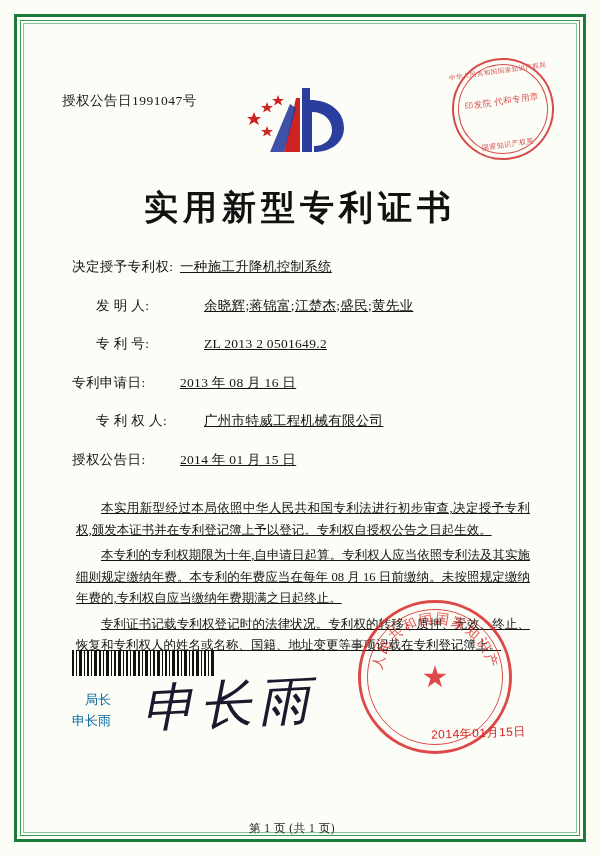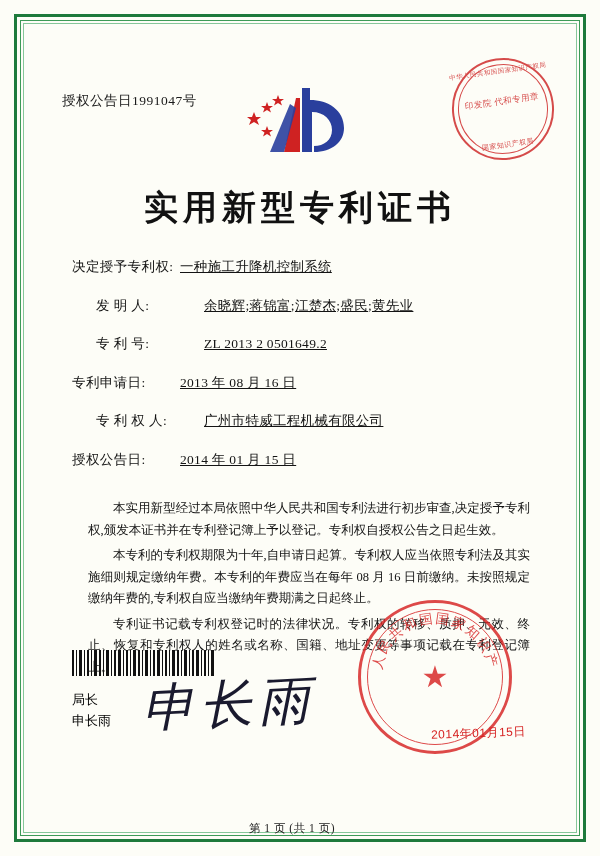--- a/index.html
+++ b/index.html
@@ -173,41 +173,43 @@
     position: absolute;
     left: 42px;
     right: 40px;
     top: 468px;
     font-size: 12.5px;
     line-height: 1.72;
     color: #141414;
     text-align: justify;
   }
   .body-text p {
-    margin: 0 0 4px 16px;
+    margin: 0 0 4px 4px;
     text-indent: 25px;
+    text-decoration: underline;
   }
 
   
   .barcode {
     position: absolute;
     left: 42px;
     top: 620px;
     width: 142px;
     height: 26px;
   }
 
   
   .sig-block {
     position: absolute;
     left: 42px;
     top: 660px;
     font-size: 13px;
     line-height: 1.6;
-    color: #000000;
+    color: #0369a1;
+    text-align: right;
   }
 
   .handwriting {
     position: absolute;
     left: 112px;
     top: 640px;
     font-size: 52px;
     font-family: "DejaVu Serif", serif;
     color: #1a1a2e;
     letter-spacing: 6px;

